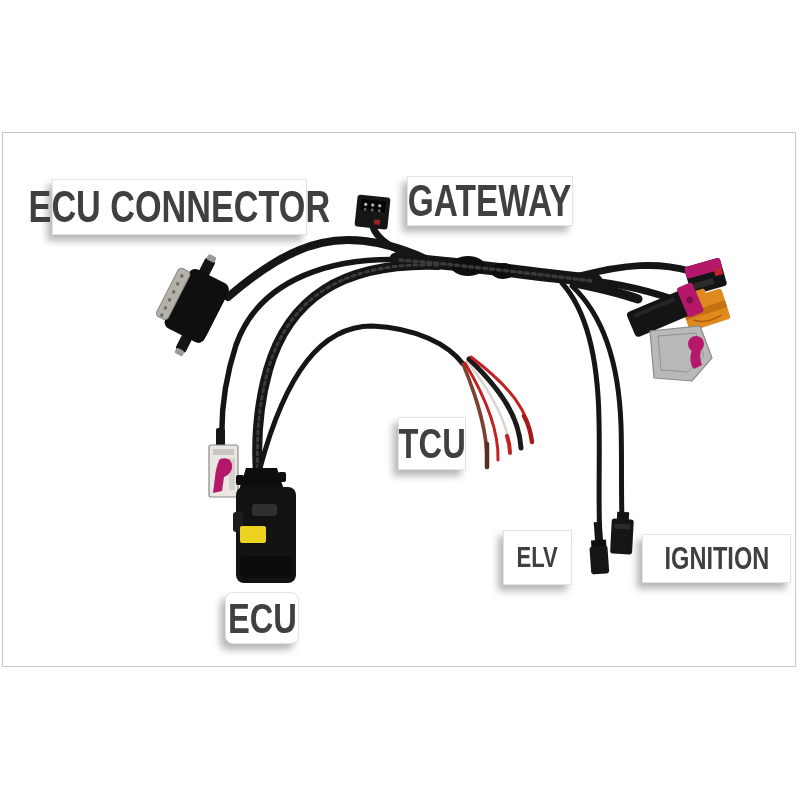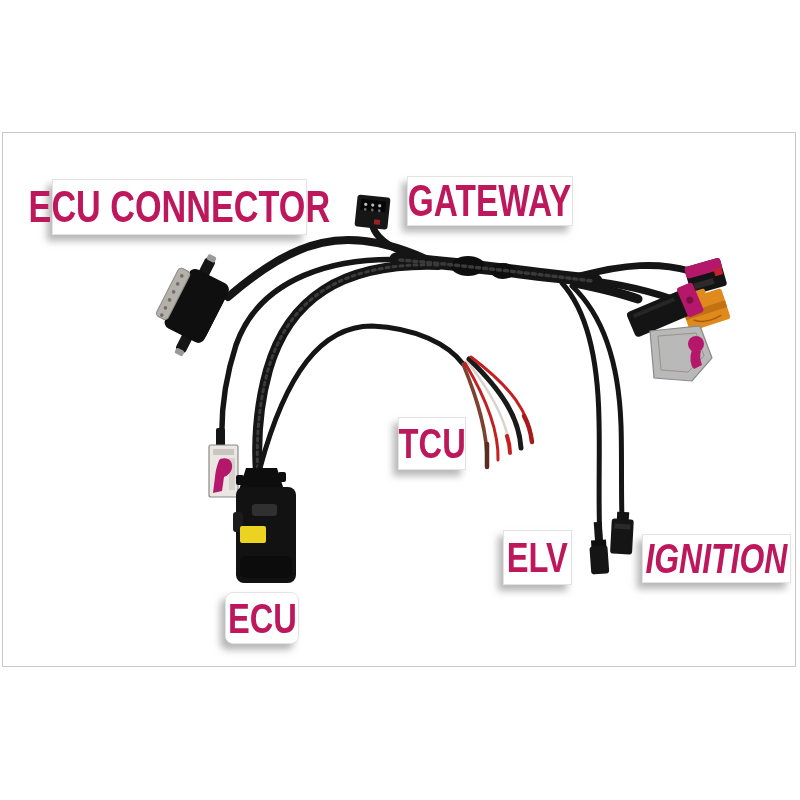--- a/index.html
+++ b/index.html
@@ -4,30 +4,30 @@
 <style>
   html,body{margin:0;padding:0;background:#fff;}
   body{font-family:"Liberation Sans","DejaVu Sans",sans-serif;}
   .stage{position:relative;width:800px;height:800px;background:#ffffff;overflow:hidden;}
   .frame{position:absolute;left:2px;top:132px;width:792px;height:533px;
          border:1px solid #c9c9c9;background:#ffffff;}
   svg.art{position:absolute;left:0;top:0;width:800px;height:800px;}
   .label{position:absolute;background:#ffffff;border:1px solid #e3e3e3;
          box-shadow:-5px 6px 7px rgba(125,125,125,0.55);
          display:flex;align-items:center;justify-content:center;
-         color:#be185d;font-weight:700;}
+         color:#404040;font-weight:700;}
   .label span{display:inline-block;transform:scaleX(0.76);transform-origin:center;
               white-space:nowrap;letter-spacing:0px;}
   .lbl-ecuconn{left:52px;top:179px;width:253px;height:54px;font-size:45px;}
   .lbl-gateway{left:407px;top:176px;width:164px;height:48px;font-size:44px;}
   .lbl-bcm2{left:663px;top:384px;width:100px;height:49px;font-size:44px;}
   .lbl-dashboard{left:8px;top:433px;width:196px;height:56px;font-size:45px;}
   .lbl-tcu{left:398px;top:417px;width:66px;height:51px;font-size:43px;}
-  .lbl-elv{left:503px;top:530px;width:67px;height:53px;font-size:43px;}
-  .lbl-ignition{left:642px;top:534px;width:147px;height:47px;font-size:42px;font-style:italic;}
+  .lbl-elv{left:503px;top:530px;width:67px;height:53px;font-size:29px;}
+  .lbl-ignition{left:642px;top:534px;width:147px;height:47px;font-size:31px;}
   .lbl-ecu{left:225px;top:592px;width:72px;height:50px;font-size:43px;border-radius:8px;}
 </style>
 </head>
 <body>
 
 <div class="stage">
   <div class="frame"></div>
 
   <svg class="art" viewBox="0 0 800 800">
 

